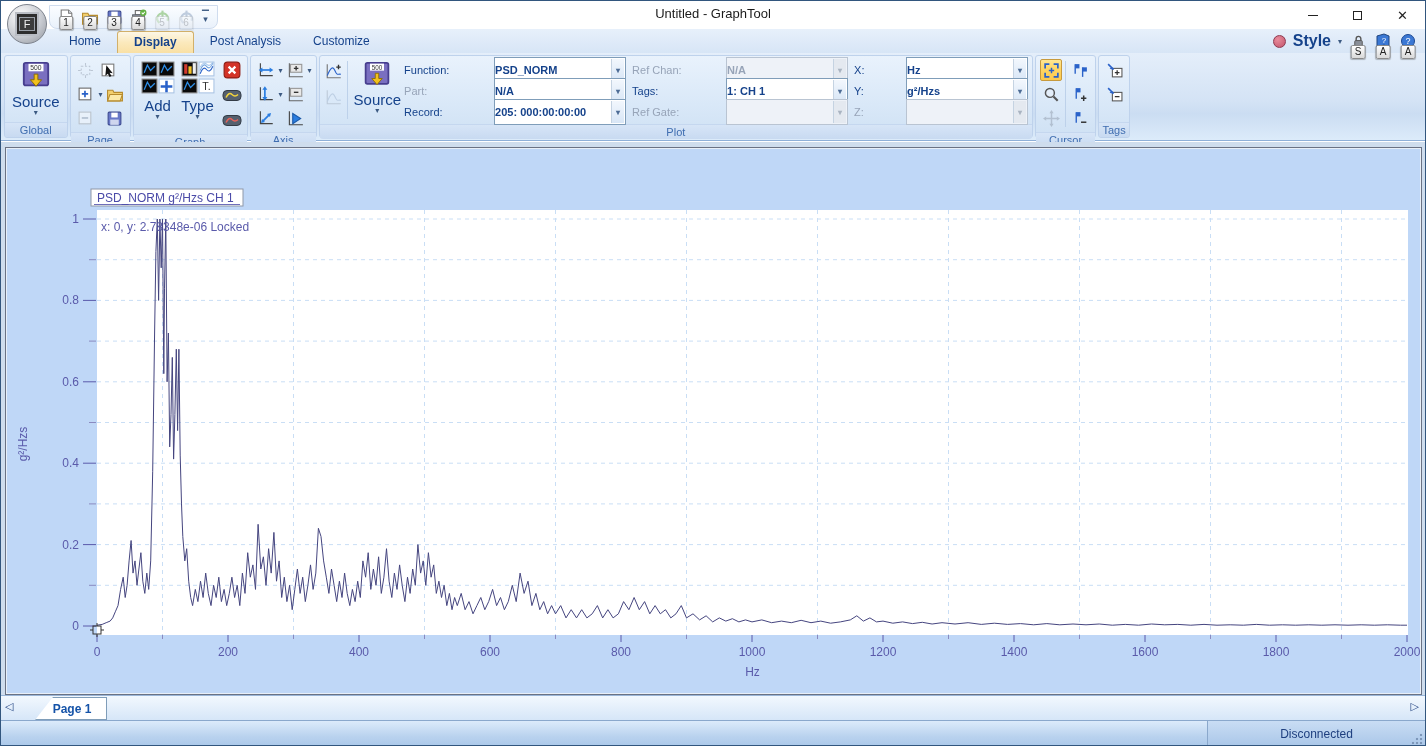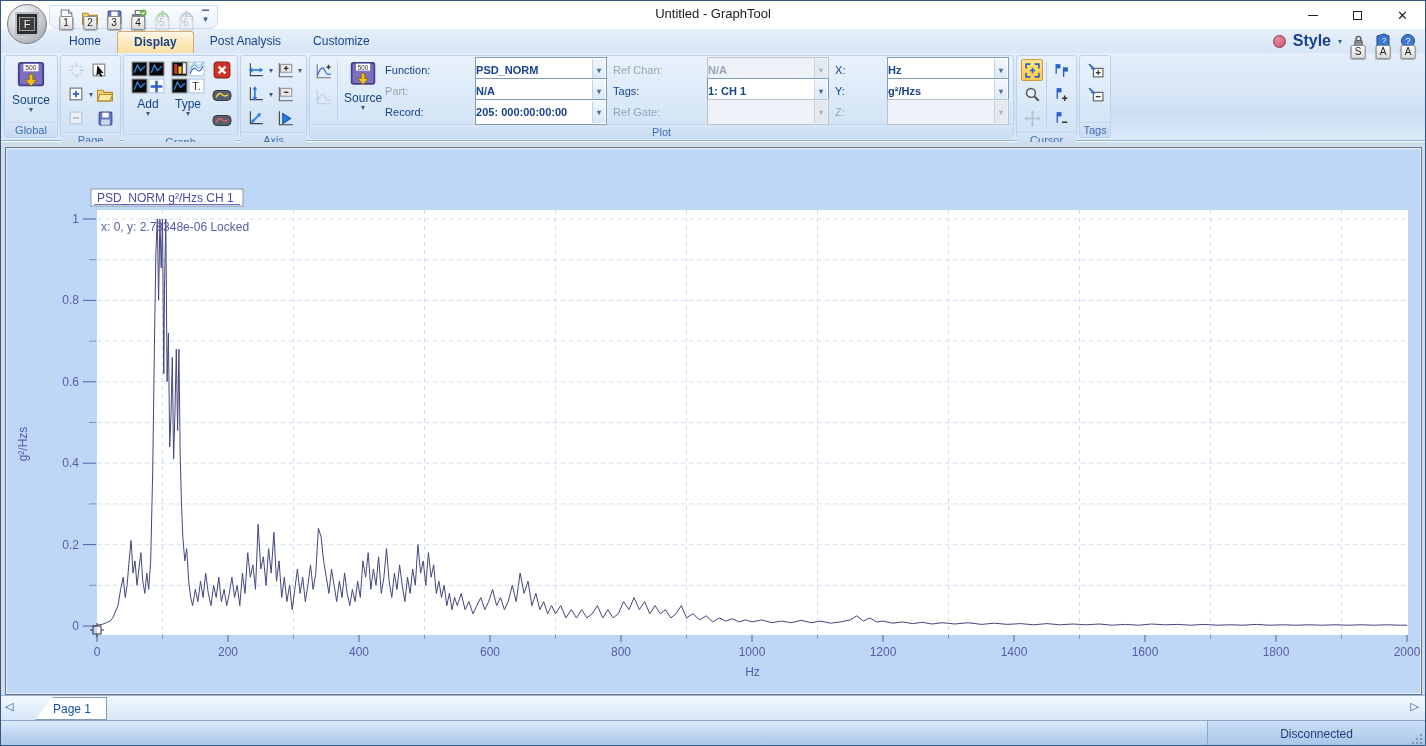--- a/index.html
+++ b/index.html
@@ -42,21 +42,21 @@
 
   
   .ribbon{position:absolute;left:0;top:52px;width:100%;height:88px;
     background:linear-gradient(#e4eefa,#d4e3f5 55%,#cbddf2 70%,#dcebfa);border-bottom:1px solid #8fb0d8;display:flex;padding:1px 0 0 2px;}
   .group{position:relative;margin:1px 1px 2px 1px;border:1px solid #bed2ec;border-radius:3px;
     background:linear-gradient(#e9f2fc,#d9e8f8 60%,#cfe1f4);display:flex;flex-direction:column;}
   .grp-body{flex:1;display:flex;align-items:flex-start;padding:3px 4px;}
   .grp-label{height:15px;font-size:11px;color:#3f6db0;text-align:center;line-height:14px;
     background:linear-gradient(#d7e5f7,#c8daf1);border-top:1px solid #c5d7ef;border-radius:0 0 3px 3px;}
   .bigbtn{display:flex;flex-direction:column;align-items:center;justify-content:flex-start;padding:2px 3px;border-radius:3px;}
-  .bigbtn .lbl{font-size:12px;color:#15428b;margin-top:2px;}
+  .bigbtn .lbl{font-size:15px;color:#15428b;margin-top:2px;}
   .bigbtn .dar{font-size:8px;color:#3c5a82;line-height:6px;}
   .iconbtn{width:22px;height:22px;display:flex;align-items:center;justify-content:center;border-radius:2px;position:relative;}
   .iconbtn.sel{background:linear-gradient(#ffe793,#ffd664 45%,#fcc94d);border:1px solid #c79a3e;}
   .mini-dd{font-size:8px;color:#3c5a82;margin-left:1px;}
   .col{display:flex;flex-direction:column;gap:1px;}
   .row{display:flex;align-items:center;gap:1px;}
   .vsep{width:1px;background:#bdd1ea;margin:2px 3px;align-self:stretch;}
 
   
   .fields{display:flex;gap:6px;padding-top:2px;}
@@ -74,21 +74,21 @@
   .doc-outer{position:absolute;left:0;top:141px;width:100%;height:553px;background:#cfdded;}
   .page{position:absolute;left:4px;top:5px;width:1417px;height:548px;background:#bfd7f7;border:1px solid #6a7284;box-shadow:0 0 0 1px #e8eff8 inset;}
   .page svg{position:absolute;left:1px;top:1px;}
 
   
   .pagebar{position:absolute;left:0;top:694px;width:100%;height:25px;background:linear-gradient(#f2f8fe,#d6e6f8);border-top:1px solid #9ab6d9;}
   .pb-left{position:absolute;left:4px;top:4px;font-size:11px;color:#1e3f7f;}
   .pb-right{position:absolute;right:6px;top:4px;font-size:11px;color:#1e3f7f;}
   .pagetab{position:absolute;left:22px;top:1px;height:23px;width:84px;background:#fff;
     clip-path:polygon(30px 0,100% 0,100% 100%,12px 100%);border:1px solid #7f9db9;display:flex;align-items:center;justify-content:center;}
-  .pagetab span{font-size:12px;color:#1553a8;margin-left:14px;}
+  .pagetab span{font-size:12px;color:#1553a8;margin-left:14px;font-weight:bold;}
 
   
   .statusbar{position:absolute;left:0;top:719px;width:100%;height:27px;background:linear-gradient(#dcebfb,#b9d2ee 60%,#aac8ea);border-top:1px solid #8aa8cc;}
   .status-right{position:absolute;right:0;top:0;width:218px;height:100%;background:linear-gradient(#c9ddf4,#a9c6e8);border-left:1px solid #8aa8cc;
     display:flex;align-items:center;justify-content:center;font-size:12px;color:#1e3f7f;}
   .grip{position:absolute;right:2px;bottom:2px;width:12px;height:12px;
     background:
       radial-gradient(circle at 10px 10px,#7d97b9 1.2px,transparent 1.6px),
       radial-gradient(circle at 6px 10px,#7d97b9 1.2px,transparent 1.6px),
       radial-gradient(circle at 10px 6px,#7d97b9 1.2px,transparent 1.6px),

